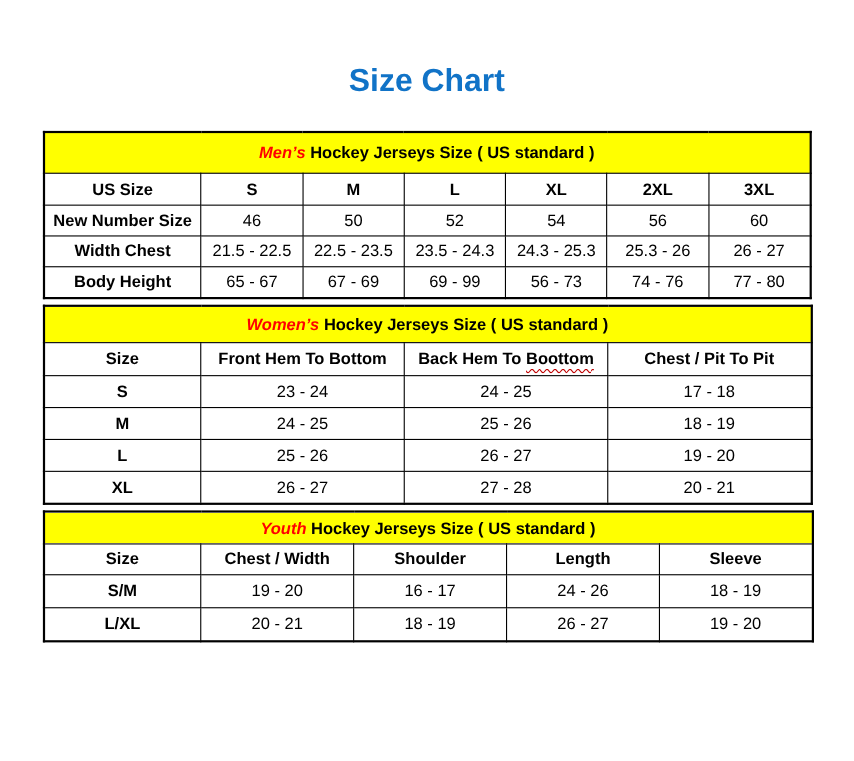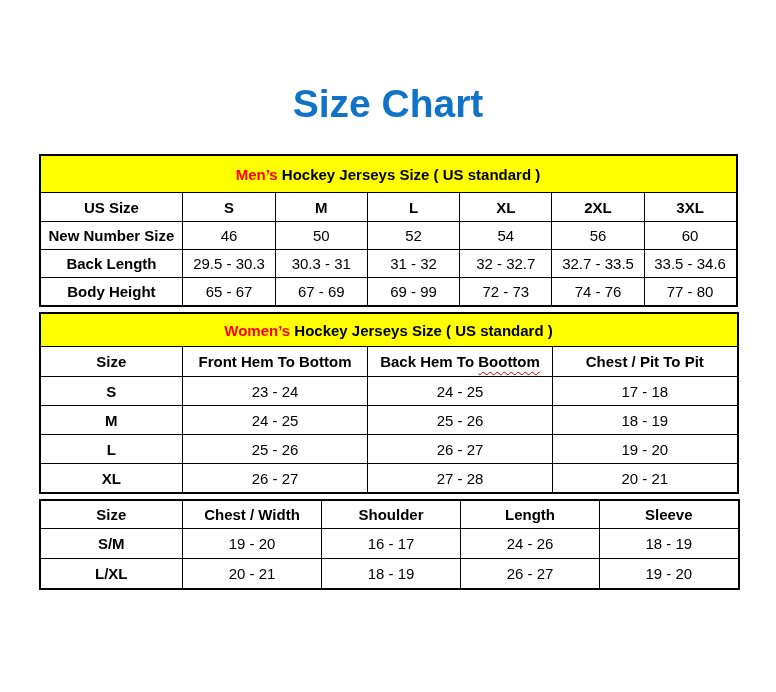--- a/index.html
+++ b/index.html
@@ -7,23 +7,23 @@
     padding: 0;
     background: #ffffff;
     width: 776px;
     height: 692px;
     font-family: "Liberation Sans", sans-serif;
     color: #000000;
     overflow: hidden;
   }
   .page-title {
     text-align: center;
-    font-size: 39px;
+    font-size: 29px;
     font-weight: bold;
-    margin: 82px 0 0 0;
+    margin: 58px 0 0 0;
     color: var(--title-blue, #1173C7);
     letter-spacing: 0px;
   }
   .tables-wrap {
     width: 699px;
     margin: 28px auto 0 auto;
   }
   table.size-table {
     border-collapse: collapse;
     table-layout: fixed;
@@ -38,21 +38,21 @@
     padding: 0;
     font-size: 15px;
     overflow: hidden;
     white-space: nowrap;
   }
   td.band-cell {
     background: var(--band-bg, #FFFF00);
     font-weight: bold;
     font-size: 17px;
   }
-  .band-accent { color: var(--accent-red, #FF0000); }
+  .band-accent { color: var(--accent-red, #FF0000); font-style: italic; }
   th { font-weight: bold; }
   td.row-label-plain { font-weight: bold; }
   td.row-label-bold  { font-weight: bold; }
   .misspell {
     text-decoration: underline;
     text-decoration-style: wavy;
     text-decoration-color: var(--squiggle-red, #C00000);
     text-decoration-thickness: 1px;
     text-underline-offset: 4px;
     text-align: center;
@@ -106,34 +106,34 @@
       <tr>
         <td class="data row-label-plain">New Number Size</td>
         <td class="data">46</td>
         <td class="data">50</td>
         <td class="data">52</td>
         <td class="data">54</td>
         <td class="data">56</td>
         <td class="data">60</td>
       </tr>
       <tr>
-        <td class="data row-label-plain">Back Length</td>
-        <td class="data">29.5 - 30.3</td>
-        <td class="data">30.3 - 31</td>
-        <td class="data">31 - 32</td>
-        <td class="data">32 - 32.7</td>
-        <td class="data">32.7 - 33.5</td>
-        <td class="data">33.5 - 34.6</td>
+        <td class="data row-label-plain">Width Chest</td>
+        <td class="data">21.5 - 22.5</td>
+        <td class="data">22.5 - 23.5</td>
+        <td class="data">23.5 - 24.3</td>
+        <td class="data">24.3 - 25.3</td>
+        <td class="data">25.3 - 26</td>
+        <td class="data">26 - 27</td>
       </tr>
       <tr>
         <td class="data row-label-plain">Body Height</td>
         <td class="data">65 - 67</td>
         <td class="data">67 - 69</td>
         <td class="data">69 - 99</td>
-        <td class="data">72 - 73</td>
+        <td class="data">56 - 73</td>
         <td class="data">74 - 76</td>
         <td class="data">77 - 80</td>
       </tr>
     </tbody>
   </table>
 
   <table class="size-table t-womens">
     <colgroup>
       <col class="c-label">
         <col class="c-val">
@@ -179,20 +179,23 @@
 
   <table class="size-table t-youth">
     <colgroup>
       <col class="c-label">
         <col class="c-val">
         <col class="c-val">
         <col class="c-val">
         <col class="c-val">
     </colgroup>
     <tbody>
+      <tr>
+        <td class="band-cell" colspan="5"><span class="band-accent">Youth</span><span> Hockey Jerseys Size ( US standard )</span></td>
+      </tr>
       <tr>
         <th>Size</th>
         <th>Chest / Width</th>
         <th>Shoulder</th>
         <th>Length</th>
         <th>Sleeve</th>
       </tr>
       <tr>
         <td class="data row-label-bold">S/M</td>
         <td class="data">19 - 20</td>

